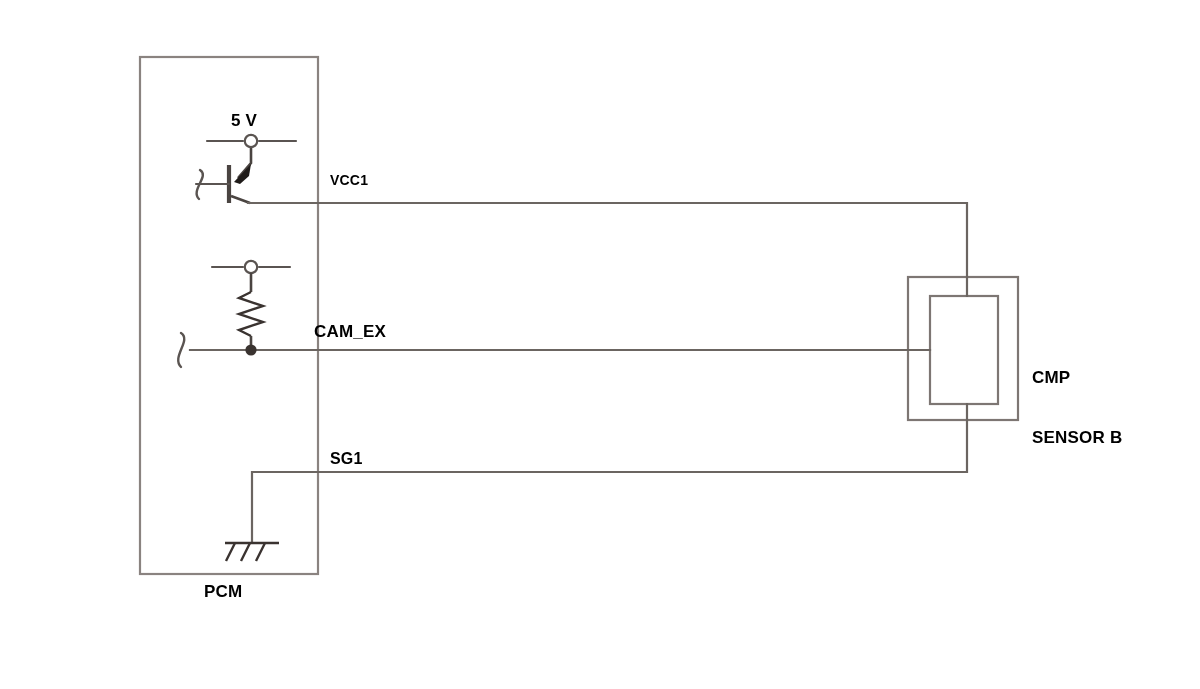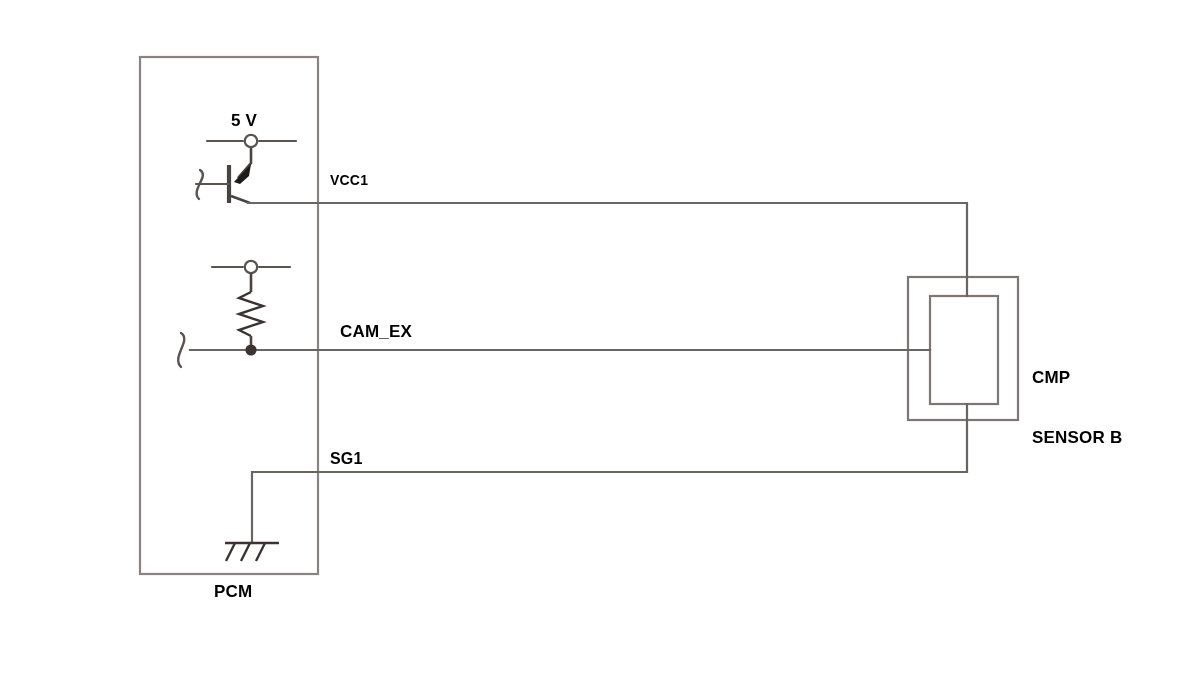--- a/index.html
+++ b/index.html
@@ -98,23 +98,23 @@
     position: absolute;
     font-family: "Liberation Sans", sans-serif;
     font-weight: bold;
     color: #000000;
     white-space: pre;
     line-height: 1.18;
     letter-spacing: 0.2px;
   }
   .label-supply   { left: 231px; top: 111px;  font-size: 17px; }
   .label-vcc1     { left: 330px; top: 172px;  font-size: 14px; }
-  .label-camex    { left: 340px; top: 322px;  font-size: 17px; }
+  .label-camex    { left: 314px; top: 322px;  font-size: 17px; }
   .label-sg1      { left: 330px; top: 450px;  font-size: 16px; }
-  .label-pcm      { left: 204px; top: 582px;  font-size: 17px; margin-left: 10px; }
+  .label-pcm      { left: 204px; top: 582px;  font-size: 17px; }
   .label-sensor   { left: 1032px; top: 328px; font-size: 17px; }
 </style>
 </head>
 <body>
 
 <div id="diagram-root">
 
   <svg id="schematic-svg" viewBox="0 0 1200 689">
 
     <rect class="box-outline" x="140" y="57" width="178" height="517"></rect>

